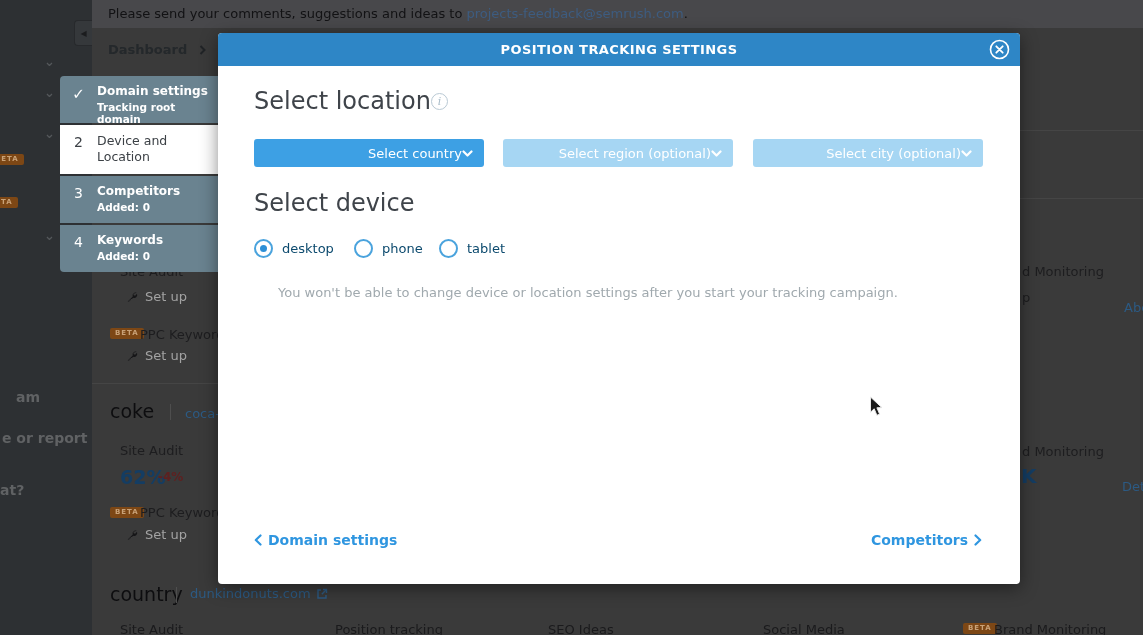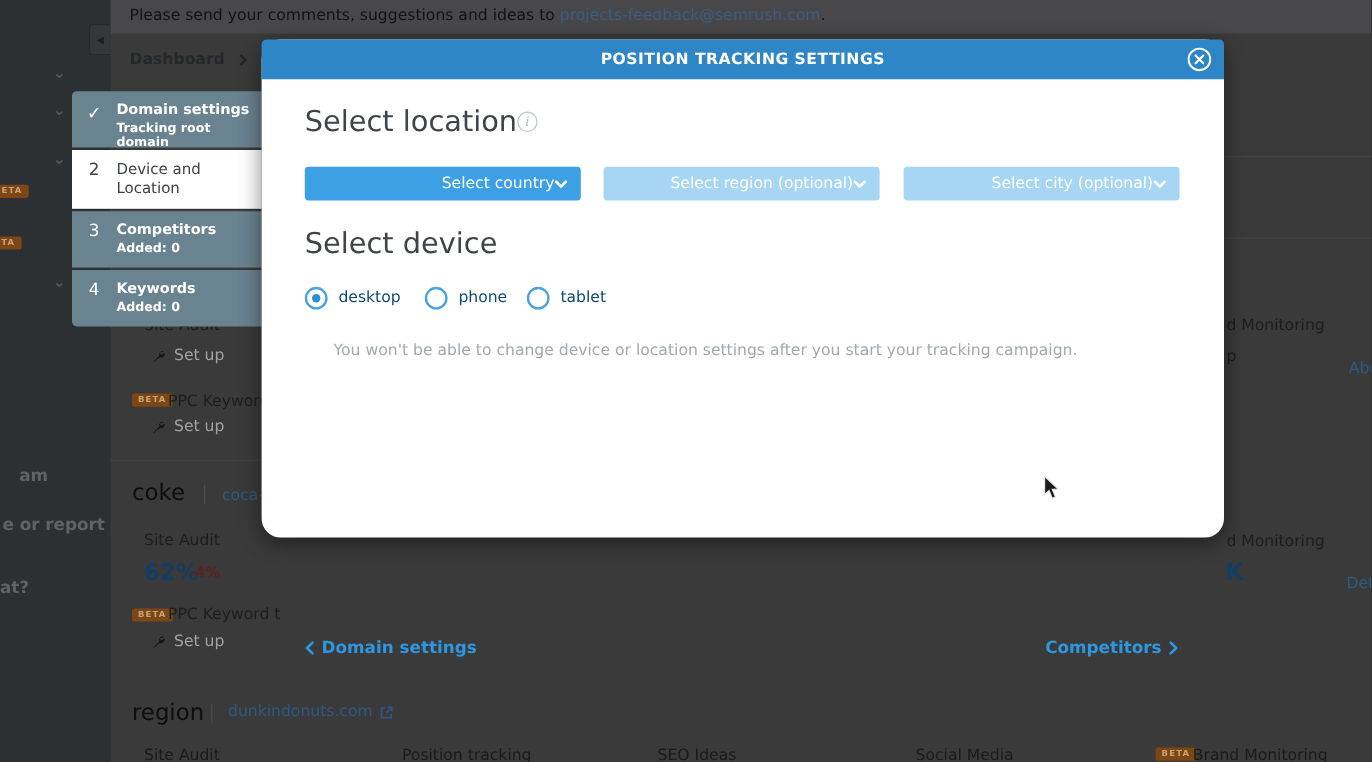--- a/index.html
+++ b/index.html
@@ -34,21 +34,21 @@
   .step.last{border-radius:0 0 0 4px;margin-bottom:0;}
   .step.active{background:#ffffff;color:#3c4146;height:49px;}
   .step .num{width:37px;flex:none;text-align:center;font-size:14px;padding-top:9px;}
   .step .num.check{font-size:15px;}
   .step .sinfo{padding-top:8px;padding-right:4px;}
   .step .lbl{font-size:12px;font-weight:bold;line-height:1.3;}
   .step.active .lbl{font-weight:normal;font-size:12.5px;}
   .step .sub{font-size:10.5px;font-weight:bold;margin-top:1px;}
 
   
-  .modal{left:218px;top:33px;width:802px;height:415px;background:#fff;border-radius:16px;box-shadow:0 4px 18px rgba(0,0,0,.45);}
+  .modal{left:218px;top:33px;width:802px;height:551px;background:#fff;border-radius:4px;box-shadow:0 4px 18px rgba(0,0,0,.45);}
   .m-header{position:absolute;left:0;top:0;right:0;height:33px;background:var(--modal-header,#2e86c6);border-radius:4px 4px 0 0;color:#fff;font-size:13px;font-weight:bold;letter-spacing:.4px;text-align:center;line-height:33px;}
   .m-close{position:absolute;right:9px;top:5px;width:23px;height:23px;cursor:pointer;}
   .m-h1{position:absolute;font-size:24px;color:#3f444a;display:flex;align-items:center;}
   .info-i{width:17px;height:17px;border:1.5px solid #b9c9d4;border-radius:50%;color:#a9bcc9;font-size:11px;font-style:italic;font-family:"DejaVu Serif","Liberation Serif",serif;display:flex;align-items:center;justify-content:center;box-sizing:border-box;cursor:pointer;}
   .dd{position:absolute;width:230px;height:28px;box-sizing:border-box;display:flex;align-items:center;justify-content:flex-end;padding:0 11px;border-radius:3px;color:#fff;font-size:13px;cursor:pointer;}
   .dd.primary{background:var(--dropdown-primary,#3da0e4);}
   .dd.light{background:var(--dropdown-light,#a6d6f3);}
   .radio{position:absolute;display:flex;align-items:center;gap:9px;font-size:13px;color:#0c4a6e;cursor:pointer;}
   .rc{width:15px;height:15px;border:2px solid var(--radio-blue,#4aa3dd);border-radius:50%;box-sizing:content-box;display:flex;align-items:center;justify-content:center;background:#fff;}
   .rc.on::after{content:"";width:7px;height:7px;border-radius:50%;background:#2d8fd6;}
@@ -114,21 +114,21 @@
   <span class="abs delta" style="left:158px;top:470px;">-4%</span>
   <span class="abs beta" style="left:110px;top:507px;">BETA</span>
   <span class="abs bg-txt" style="left:140px;top:505px;">PPC Keyword t</span>
   <div class="abs bg-setup" style="left:126px;top:527px;">
     <svg width="12" height="12" viewBox="0 0 14 14">
         <path d="M12.6 2.1a3.4 3.4 0 0 0-4.7 4.3L2 12.3l1.9-0.1 0.1-1.3 1.4-0.1 0.1-1.4 1.4-0.1 1.5-1.5a3.4 3.4 0 0 0 4.4-4.5l-2.1 2.1-1.7-0.4-0.4-1.7z" fill="#151517"></path>
       </svg>
     <span>Set up</span>
   </div>
 
-  <span class="abs proj-name" style="left:110px;top:583px;">region</span>
+  <span class="abs proj-name" style="left:110px;top:583px;">country</span>
   <div class="abs vsep" style="left:176px;top:587px;"></div>
   <span class="abs proj-link" style="left:190px;top:586px;">
     <span>dunkindonuts.com</span>
     <svg width="12" height="12" viewBox="0 0 12 12">
         <path d="M5 2H2v8h8V7" fill="none" stroke="#2c5a83" stroke-width="1.4"></path>
         <path d="M7 1.5h3.5V5" fill="none" stroke="#2c5a83" stroke-width="1.4"></path>
         <line x1="10.2" y1="1.8" x2="5.8" y2="6.2" stroke="#2c5a83" stroke-width="1.4"></line>
       </svg>
   </span>
   <span class="abs col-hdr" style="left:120px;top:622px;">Site Audit</span>

